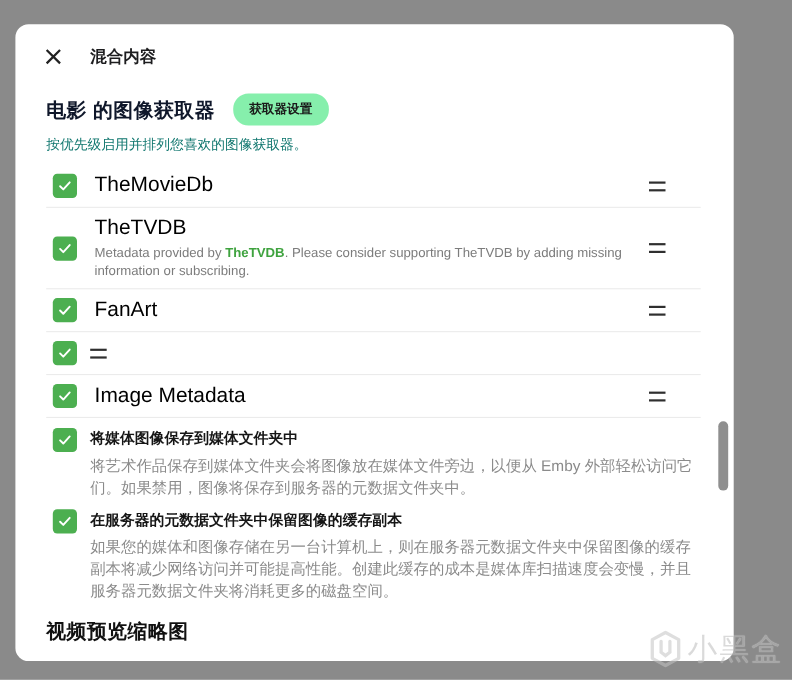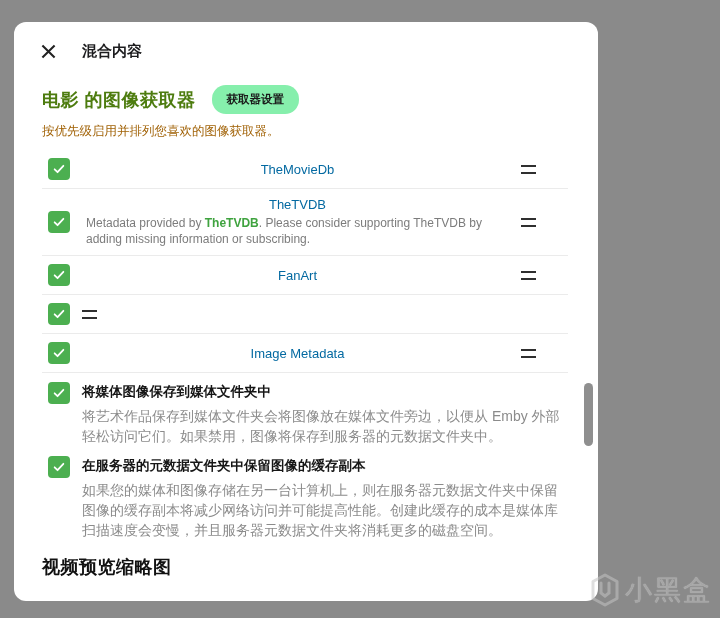--- a/index.html
+++ b/index.html
@@ -5,21 +5,21 @@
   * { margin:0; padding:0; box-sizing:border-box; }
   html,body { width:720px; height:618px; }
   body {
     background:#8a8a8a;
     font-family:"Liberation Sans","DejaVu Sans",sans-serif;
     position:relative;
     overflow:hidden;
   }
   .modal {
     position:absolute; left:14px; top:22px;
-    width:584px; height:579px;
+    width:653px; height:579px;
     background:#ffffff; border-radius:12px;
     overflow:hidden;
   }
   
   .modal-header {
     display:flex; align-items:center;
     padding:20px 28px 0 26px;
   }
   .close-btn {
     width:16px; height:16px; cursor:pointer;
@@ -28,47 +28,47 @@
   }
   .close-btn svg { width:15px; height:15px; }
   .modal-title {
     margin-left:26px; font-size:15px; font-weight:bold; color:#1d1d1f;
   }
   
   .modal-body { padding:0 30px 0 28px; }
   .section-head-row {
     display:flex; align-items:center; margin-top:24px;
   }
-  .section-heading { font-size:18px; font-weight:bold; color:#4d7c0f; letter-spacing:.5px; }
+  .section-heading { font-size:18px; font-weight:bold; color:#0f172a; letter-spacing:.5px; }
   .pill-btn {
     margin-left:16px; background:#86efac; border:none; cursor:pointer;
     border-radius:14px; padding:7px 15px;
     font-size:11.5px; font-weight:bold; color:#1a1a1a;
     font-family:inherit;
   }
-  .section-subtitle { margin-top:9px; font-size:12.5px; color:#a16207; }
+  .section-subtitle { margin-top:9px; font-size:12.5px; color:#0f766e; }
 
   
   .fetcher-list { margin-top:10px; }
   .fetcher-row {
     display:flex; align-items:center;
     padding:8px 6px 8px 6px;
     border-bottom:1px solid #ebebeb;
     min-height:39px;
   }
   .checkbox {
     flex:0 0 auto;
     width:22px; height:22px; border-radius:4px;
     background:#4caf50;
     display:inline-flex; align-items:center; justify-content:center;
     cursor:pointer;
   }
   .checkbox svg { width:14px; height:14px; }
   .row-text { margin-left:16px; flex:1 1 auto; min-width:0; }
-  .row-label { font-size:13px; color:#0369a1;text-align:center; }
+  .row-label { font-size:19px; color:#000000; }
   .row-desc { font-size:12px; color:#7c7c7c; margin-top:3px; line-height:1.35; }
   .row-desc .link { color:#3fa33f; font-weight:bold; }
   .drag-handle {
     flex:0 0 auto; margin-left:12px; margin-right:26px;
     width:15px; height:9px;
     border-top:2.5px solid #2f2f2f; border-bottom:2.5px solid #2f2f2f;
     cursor:grab;
   }
 
   

